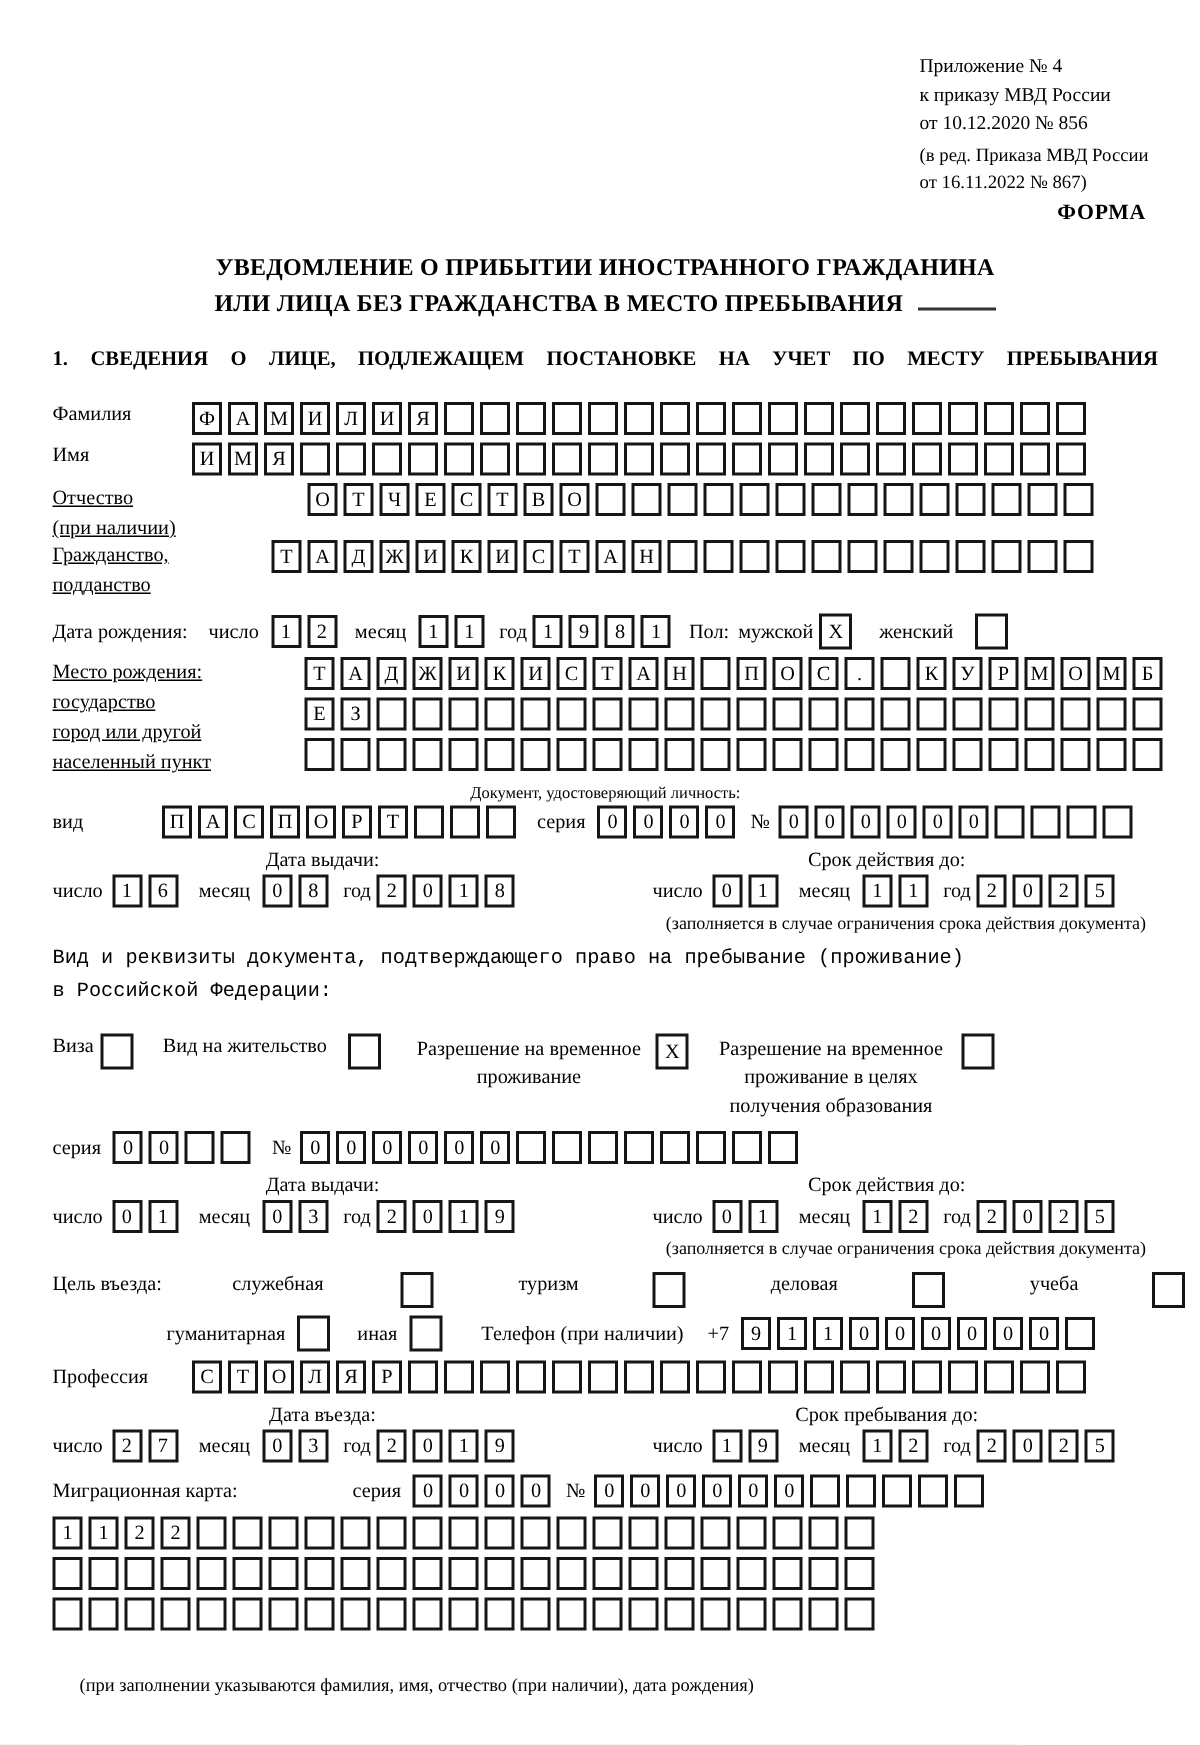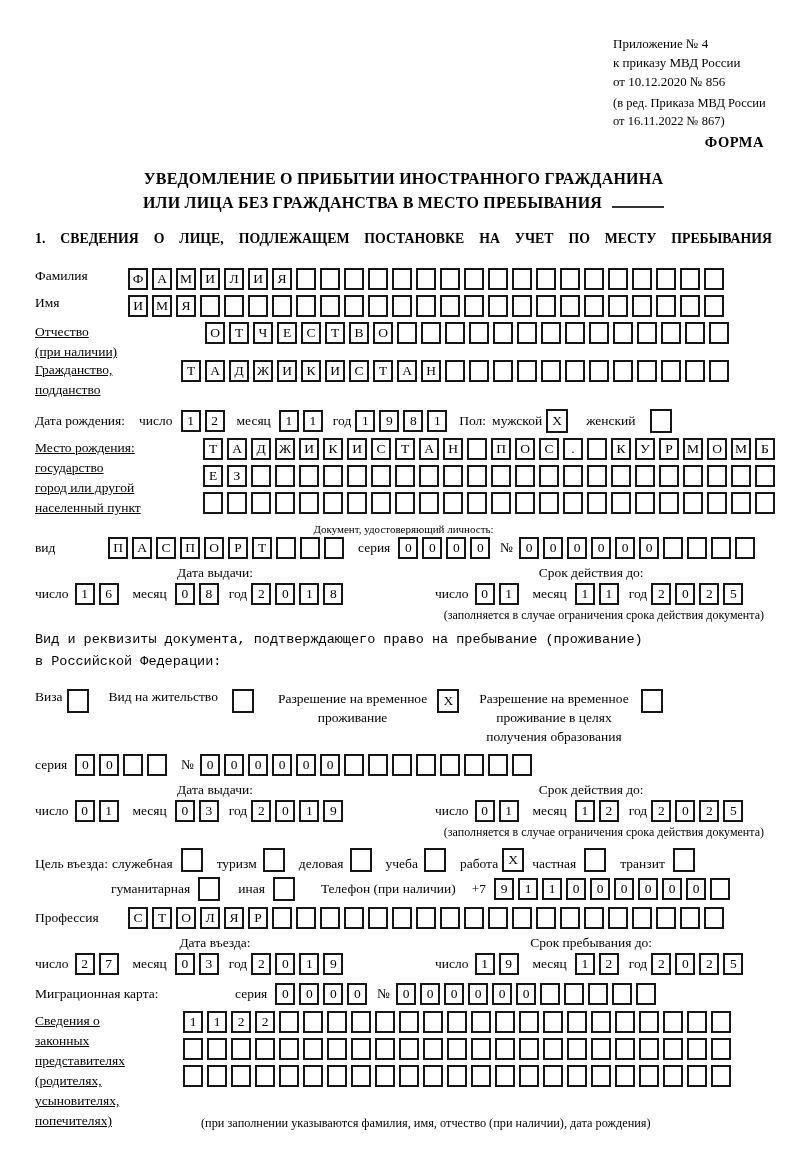--- a/index.html
+++ b/index.html
@@ -500,21 +500,21 @@
             <span class="box">2</span>
             <span class="box">0</span>
             <span class="box">2</span>
             <span class="box">5</span>
           </span>
       </div>
     </div>
   </div>
   <div class="note">(заполняется в случае ограничения срока действия документа)</div>
 
-  <div class="frow mt8" style="align-items:flex-end;">
+  <div class="frow mt8" style="align-items:flex-start;gap:43px;">
     <span class="lbl">Цель въезда:</span>
     <span class="lbl ml4">служебная</span>
     <span class="boxes cb ml8">
         <span class="box"></span>
       </span>
     <span class="lbl ml10">туризм</span>
     <span class="boxes cb ml6">
         <span class="box"></span>
       </span>
     <span class="lbl ml10">деловая</span>
@@ -661,28 +661,20 @@
         <span class="box">0</span>
         <span class="box"></span>
         <span class="box"></span>
         <span class="box"></span>
         <span class="box"></span>
         <span class="box"></span>
       </span>
   </div>
 
   <div class="frow mt6">
-    <span class="lblcol w148">
-      <span>Сведения о</span>
-      <span>законных</span>
-      <span>представителях</span>
-      <span>(родителях,</span>
-      <span>усыновителях,</span>
-      <span>попечителях)</span>
-    </span>
     <span class="stack">
       <span class="boxes">
           <span class="box">1</span>
           <span class="box">1</span>
           <span class="box">2</span>
           <span class="box">2</span>
           <span class="box"></span>
           <span class="box"></span>
           <span class="box"></span>
           <span class="box"></span>

